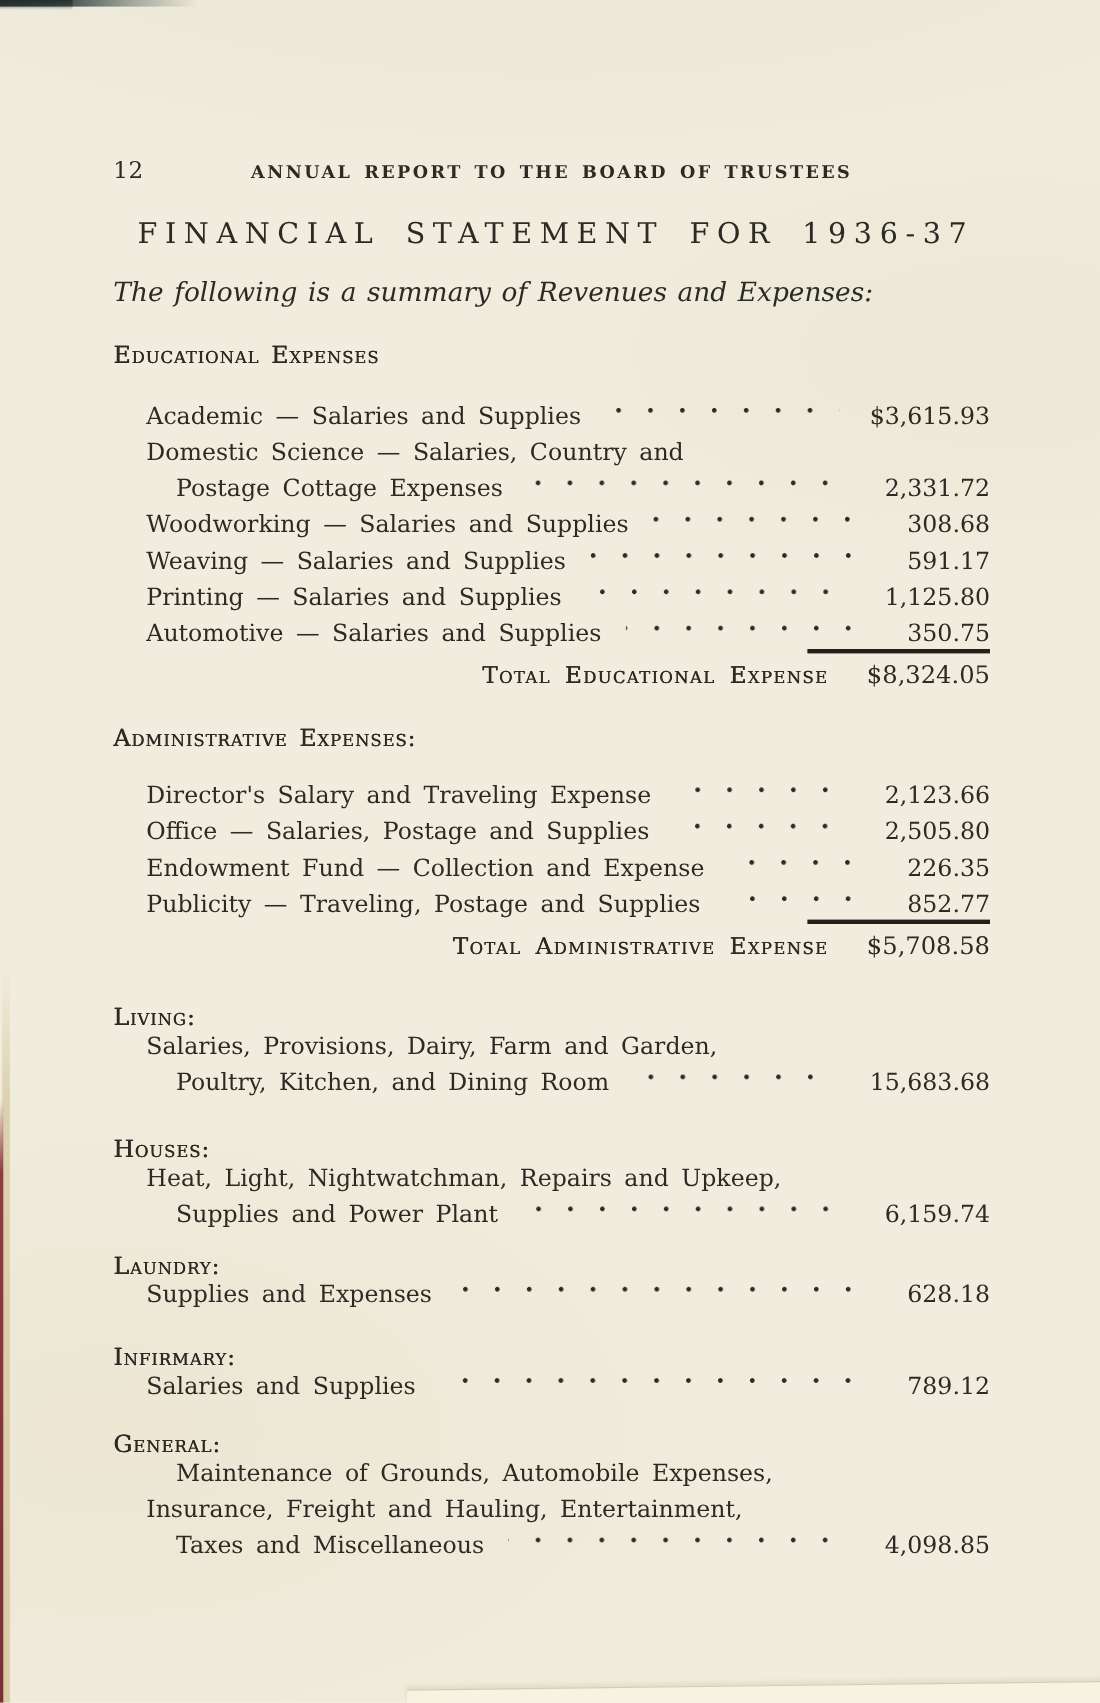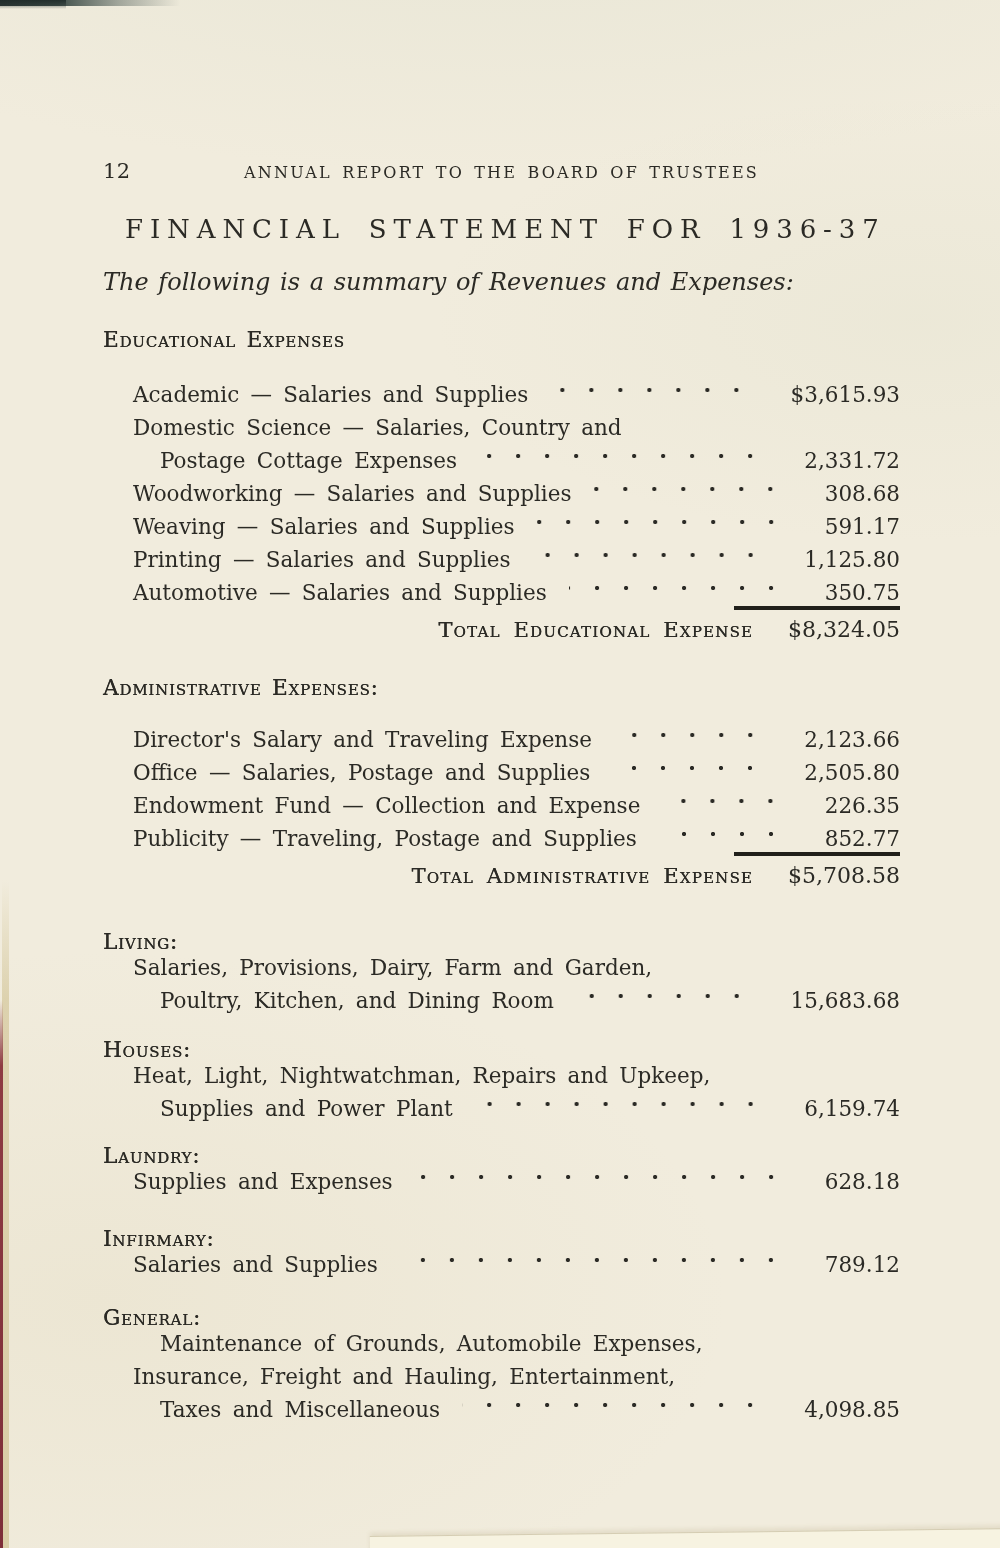--- a/index.html
+++ b/index.html
@@ -22,39 +22,39 @@
   .corner-mark2 { position:absolute; top:0; left:0; width:66px; height:9px;
     background:linear-gradient(to bottom, rgba(30,42,40,.85), rgba(30,42,40,0)); }
   .spine-tan { position:absolute; left:2px; top:880px; bottom:0; width:7px;
     background:linear-gradient(to bottom, rgba(217,205,166,0), rgba(217,205,166,.85) 18%, #d9cda6); }
   .spine-red { position:absolute; left:0; top:1000px; bottom:0; width:3px;
     background:linear-gradient(to bottom, rgba(142,59,66,0), #8e3b42 12%, #7d2e38); }
   .bottom-edge { position:absolute; left:370px; right:-20px; bottom:-14px; height:30px;
     background:#f7f3e1; border-top:1px solid rgba(125,108,62,.28);
     box-shadow:0 -3px 4px rgba(150,130,80,.14); transform:rotate(-0.7deg); }
 
-  .content { position:absolute; left:103px; right:100px; top:16px; }
+  .content { position:absolute; left:103px; right:100px; top:0; }
 
   .header { position:relative; padding-top:145px; height:173px; }
   .page-num { position:absolute; left:0; top:143px; font-size:21px; letter-spacing:.5px; }
-  .running-title { text-align:center; font-size:16px; font-weight:normal; letter-spacing:2.2px;
+  .running-title { text-align:center; font-size:16px; font-weight:bold; letter-spacing:2.2px;
     word-spacing:3px; padding-top:2px; }
 
   .doc-title { margin-top:25px; font-size:26px; line-height:30px; letter-spacing:.265em;
     word-spacing:.30em; white-space:nowrap; margin-left:22px; }
 
   .intro { margin-top:23px; font-size:24px; line-height:30px; font-style:italic; word-spacing:2px; }
 
   .sec .heading { font-size:21.5px; line-height:26px; font-weight:normal;
     font-variant-caps:small-caps; letter-spacing:.8px; word-spacing:3px;
     text-shadow:.3px 0 0 currentColor; }
   #sec-edu .heading { margin-top:30px; }
   #sec-admin .heading { margin-top:28px; }
   #sec-living .heading { margin-top:36px; }
-  #sec-houses .heading { margin-top:20px; }
+  #sec-houses .heading { margin-top:32px; }
   #sec-laundry .heading { margin-top:18px; }
   #sec-infirmary .heading { margin-top:28px; }
   #sec-general .heading { margin-top:24px; }
 
   #sec-edu .rows { margin-top:25px; }
   #sec-admin .rows { margin-top:22px; }
   .sec.compact .rows { margin-top:-4px; }
 
   .row { display:flex; align-items:baseline; height:33px; line-height:33px;
     font-size:21.5px; word-spacing:4.5px; padding-left:30px; }

